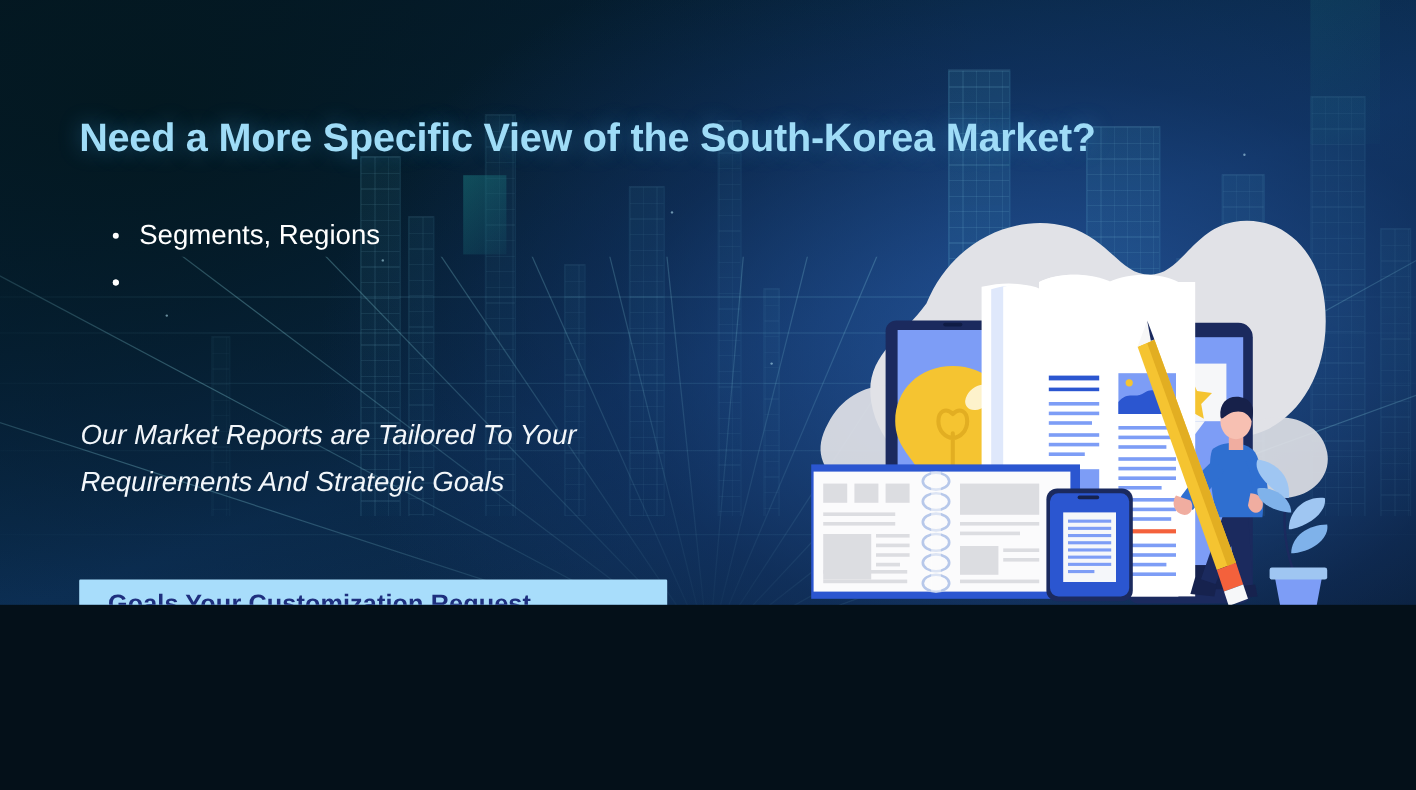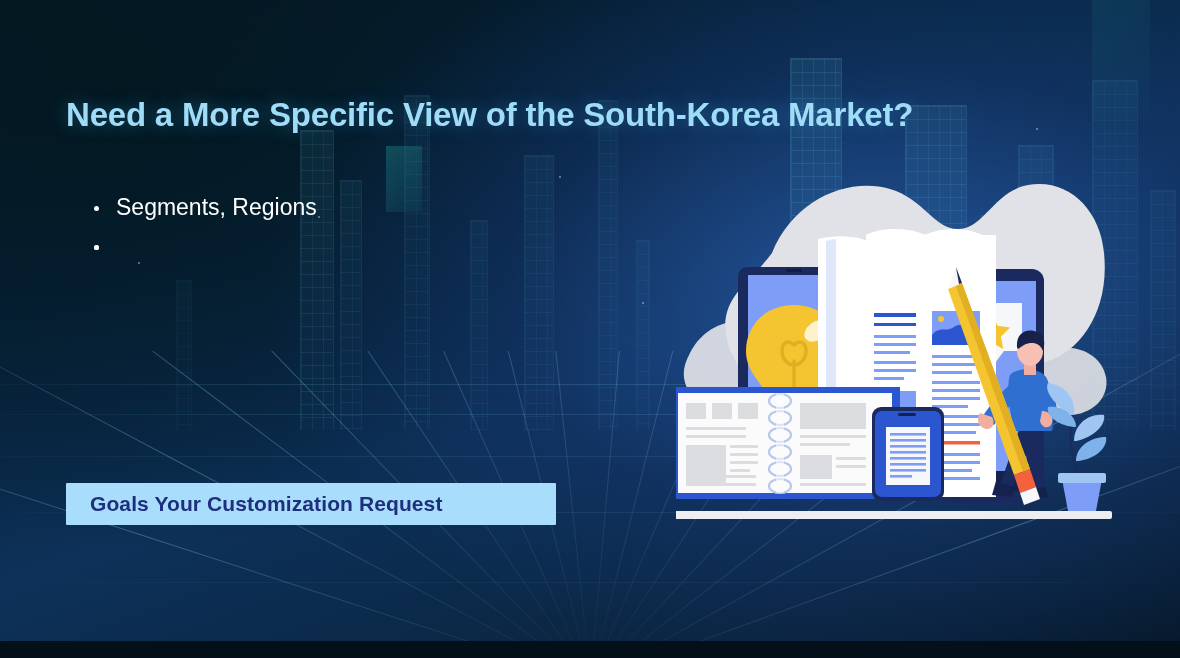--- a/index.html
+++ b/index.html
@@ -4,21 +4,21 @@
 <style>
   * { margin:0; padding:0; box-sizing:border-box; }
   html,body { width:1180px; height:658px; overflow:hidden; }
   body {
     font-family:"Liberation Sans", sans-serif;
     background:#041019;
   }
 
   #banner {
     position:relative;
-    width:1180px; height:641px;
+    width:1180px; height:504px;
     overflow:hidden;
     background:
       radial-gradient(ellipse 820px 520px at 880px 300px, rgba(40,90,165,0.85) 0%, rgba(22,56,115,0.45) 45%, rgba(6,22,44,0) 75%),
       radial-gradient(ellipse 700px 460px at 120px 90px, rgba(3,24,32,0.95) 0%, rgba(4,25,40,0.5) 60%, rgba(4,25,40,0) 100%),
       linear-gradient(160deg, #04161f 0%, #06243c 28%, #0d3159 55%, #0b2744 78%, #07192c 100%);
   }
 
   
   .sky { position:absolute; left:0; top:0; width:1180px; height:430px; overflow:hidden; }
   .tower {
@@ -56,21 +56,21 @@
   
   .headline {
     position:absolute; left:66px; top:96px;
     font-size:33px; font-weight:bold;
     letter-spacing:-0.2px;
     color:#9fdcf7;
     text-shadow:0 0 18px rgba(60,150,210,0.45);
     white-space:nowrap;
   }
   ul.bullets {
-    position:absolute; left:90px; top:188px;
+    position:absolute; left:90px; top:176px;
     list-style:none;
   }
   ul.bullets li {
     position:relative;
     color:#ffffff;
     font-size:23px;
     line-height:39px;
     padding-left:26px;
     white-space:nowrap;
   }
@@ -165,20 +165,21 @@
       <span>Segments, Regions</span>
     </li>
     <li>
       <span class="dot"></span>
     </li>
     <li>
       <span class="dot"></span>
     </li>
   </ul>
 
+  <div class="tagline">Our Market Reports are Tailored To Your Requirements And Strategic Goals</div>
 
   <button class="cta">
     <span>Goals Your Customization Request</span>
   </button>
 
   <div class="illo">
     <svg width="440" height="348" viewBox="0 0 440 348" xmlns="http://www.w3.org/2000/svg">
 
       <g>
         <path d="M96 78 C118 24 172 2 214 14 C248 24 258 54 282 54 C308 54 318 16 352 10

